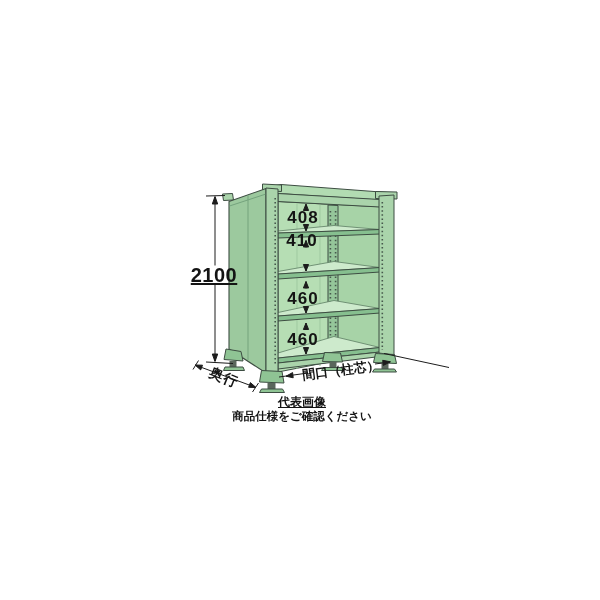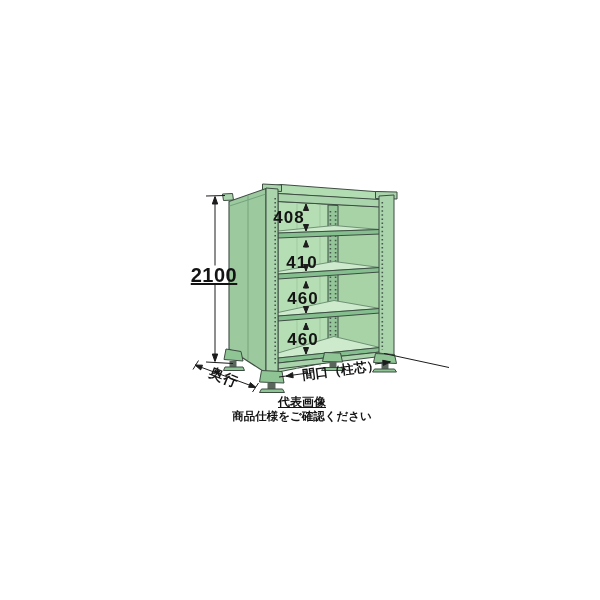--- a/index.html
+++ b/index.html
@@ -123,22 +123,22 @@
       <line x1="195" y1="365" x2="256" y2="387.5"></line>
       <polygon points="195,365 202.5,365.2 200.7,369.9"></polygon>
       <polygon points="256,387.5 248.6,387.3 250.4,382.6"></polygon>
       <line x1="198.5" y1="360.5" x2="193" y2="369.5"></line>
       <line x1="258.5" y1="383" x2="252.5" y2="392"></line>
     </g>
   </svg>
 
   <div class="dimtext num-h" style="left:214px;top:274.5px;">2100</div>
 
-  <div class="dimtext num-big" style="left:289px;top:217px;">408</div>
-  <div class="dimtext num-big" style="left:302px;top:262px;">410</div>
+  <div class="dimtext num-big" style="left:303px;top:217px;">408</div>
+  <div class="dimtext num-big" style="left:302px;top:240px;">410</div>
   <div class="dimtext num-big" style="left:303px;top:297.5px;">460</div>
   <div class="dimtext num-big" style="left:303px;top:338.5px;">460</div>
 
   <div class="dimtext jp-axis jp-axis-r" style="left:224px;top:377px;">奥行</div>
 
   <div class="dimtext jp-axis-m" style="left:341px;top:370px;font-weight:bold;">間口（柱芯）</div>
 
   <div class="dimtext caption1" style="left:302px;top:402px;text-decoration:underline;">代表画像</div>
   <div class="dimtext caption2" style="left:302px;top:416.5px;text-align:right;">商品仕様をご確認ください</div>
 

